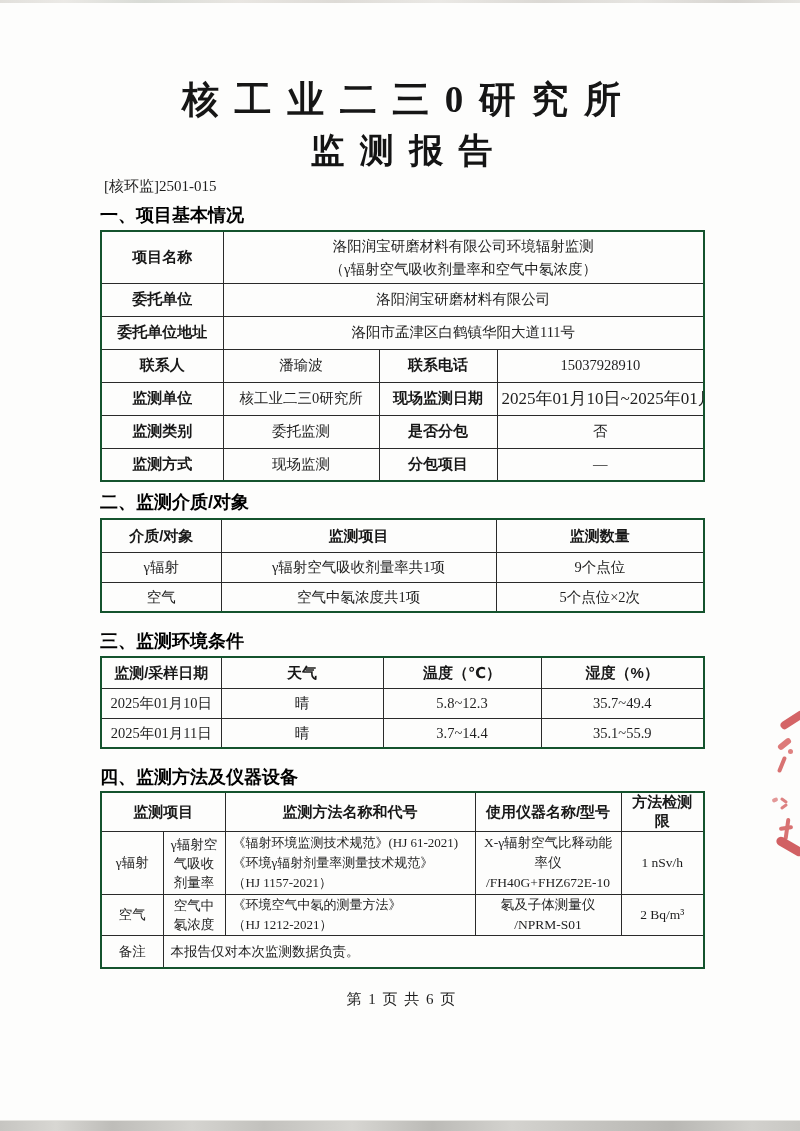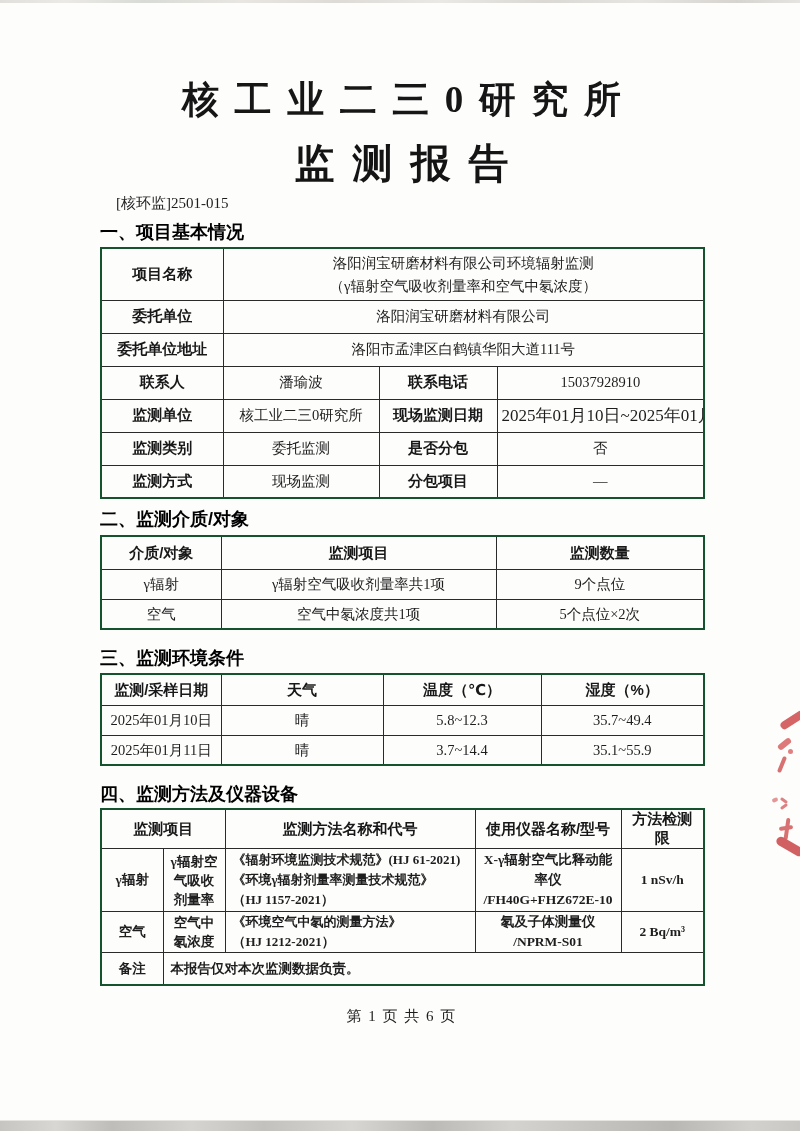--- a/index.html
+++ b/index.html
@@ -10,25 +10,25 @@
   }
   .content{position:absolute;left:100px;top:0;width:603px;}
 
   .org-title{
     margin:78px 0 0;text-align:center;
     font-family:"Liberation Serif","DejaVu Serif",serif;
     font-weight:bold;font-size:37px;line-height:1.2;
     letter-spacing:.42em;text-indent:.42em;color:#161616;
   }
   .report-title{
-    margin:19px 0 0;text-align:center;
-    font-weight:bold;font-size:40px;line-height:1.15;
+    margin:9px 0 0;text-align:center;
+    font-weight:bold;font-size:34px;line-height:1.15;
     letter-spacing:.45em;text-indent:.45em;color:#141414;
   }
-  .doc-no{margin:6px 16px 0;font-size:15px;line-height:20px;}
+  .doc-no{margin:6px 4px 0;font-size:15px;line-height:20px;}
 
   .sec-heading{
     font-family:"Liberation Sans","DejaVu Sans",sans-serif;
     font-weight:bold;font-size:18px;line-height:24px;color:#000000;
   }
   .mt-s1{margin-top:7px;}
   .mt-s2{margin-top:8px;}
   .mt-s3{margin-top:16px;}
   .mt-s4{margin-top:16px;}
 
@@ -47,21 +47,21 @@
   }
   .nw{white-space:nowrap;}
   .left{text-align:left;padding:0 7px;}
 
   .t1 tr{height:33px;} .t1 .tall{height:52px;}
   .t1 .pn-line{line-height:23px;white-space:nowrap;}
   .t1 .small{font-size:17px;}
   .t2{margin-top:4px;} .t2 tr{height:30px;} .t2 .head{height:33px;}
   .t3 tr{height:30px;} .t3 .head{height:31px;}
   .t4{margin-top:2px;}
-  .t4 td{font-size:13.5px;font-weight:bold;}
+  .t4 td{font-size:13.5px;}
   .t4 .head{height:38px;} .t4 .r-gamma{height:63px;}
   .t4 .r-air{height:39px;} .t4 .r-note{height:32px;}
   .t4 .cell-line{line-height:20px;white-space:nowrap;}
   .t4 .method{font-size:13px;margin-left:32px;}
   .t4 .stack{line-height:19px;}
 
   .footer{margin-top:21px;text-align:center;font-size:15px;letter-spacing:1.5px;}
 
   .scan-edge-top{
     position:absolute;top:0;left:0;width:800px;height:3px;opacity:.85;

